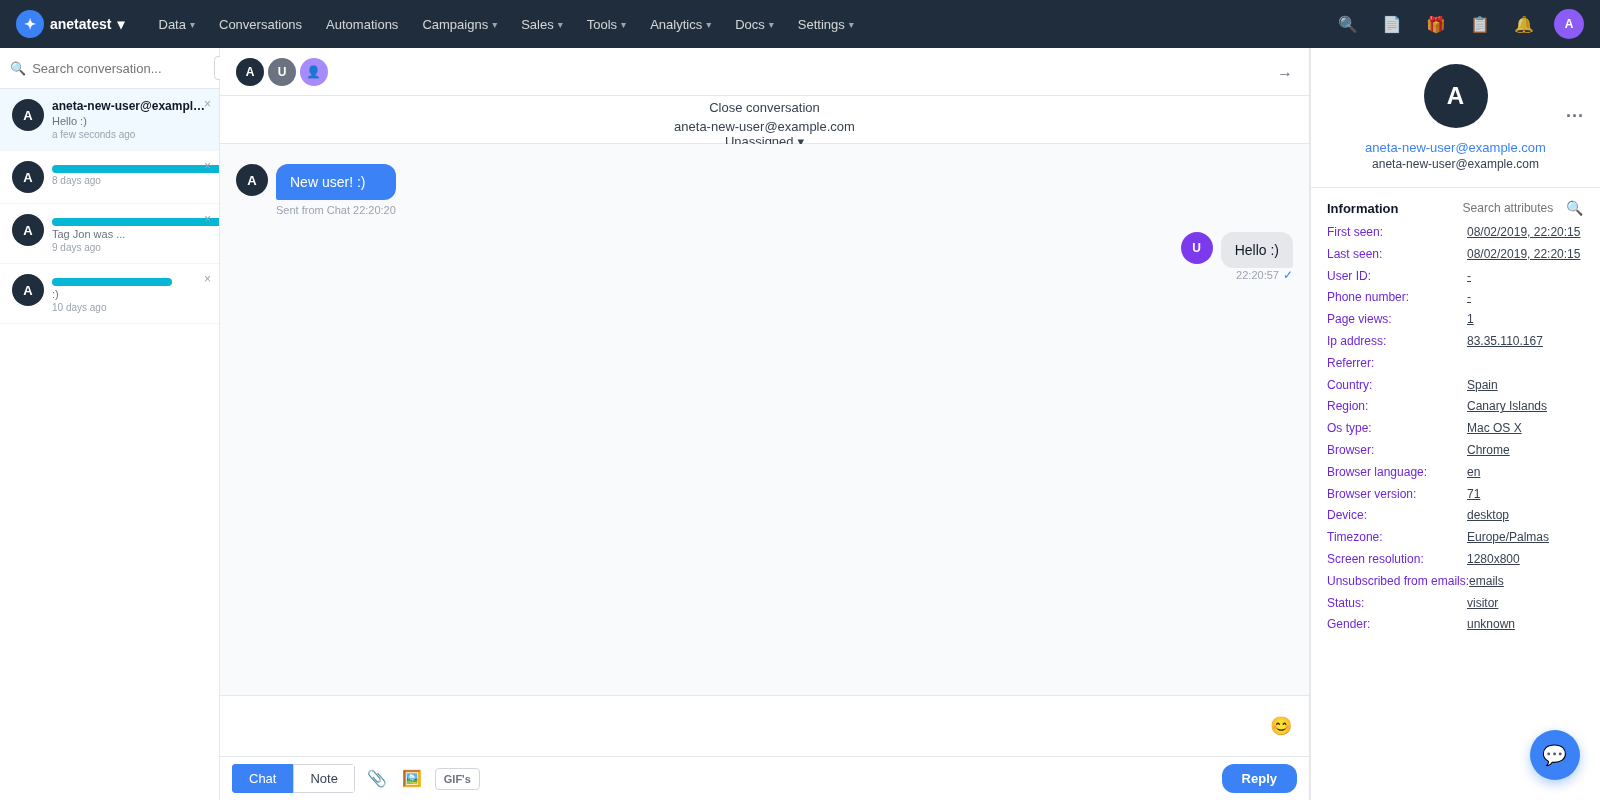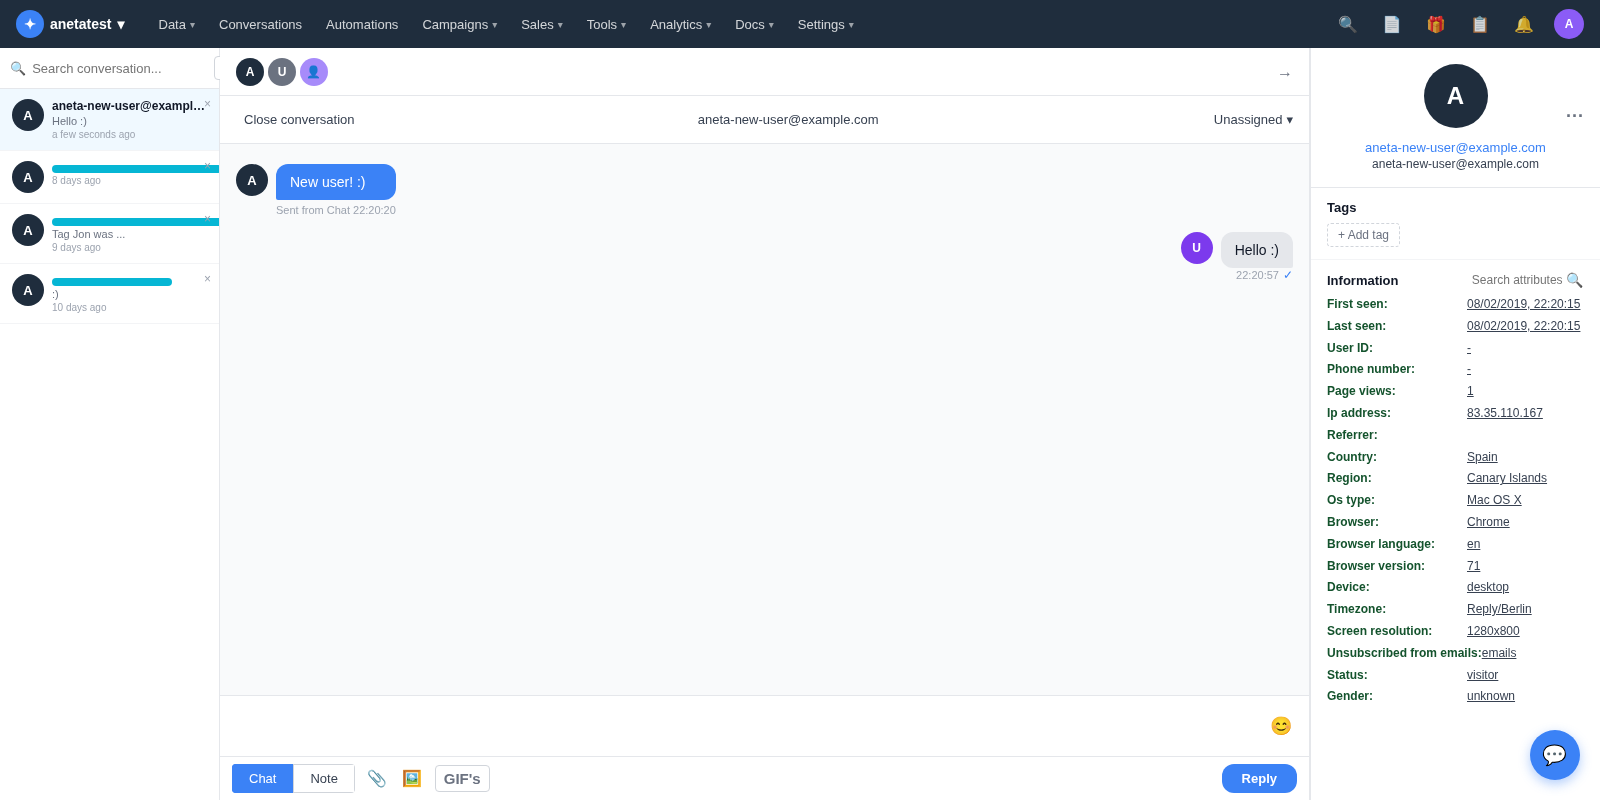--- a/index.html
+++ b/index.html
@@ -171,20 +171,21 @@
     .chat-header-spacer { flex: 1; }
     .chat-header-arrow { color: #6b7280; cursor: pointer; font-size: 16px; }
 
     .chat-toolbar {
       height: 48px;
       border-bottom: 1px solid #e5e7eb;
       display: flex;
       align-items: center;
       padding: 0 16px;
       justify-content: space-between;
+      flex-direction: column;
     }
     .btn-close-conv {
       color: #374151;
       font-size: 13px;
       cursor: pointer;
       background: none;
       border: none;
       padding: 4px 8px;
     }
     .conv-email-label {
@@ -321,21 +322,21 @@
       border: none;
       border-radius: 12px;
       font-size: 13px;
       font-weight: 600;
       cursor: pointer;
     }
     .gif-btn {
       padding: 4px 8px;
       border: 1px solid #d1d5db;
       border-radius: 4px;
-      font-size: 15px;
+      font-size: 11px;
       font-weight: 600;
       color: #6b7280;
       cursor: pointer;
       background: #fff;
     }
 
     
     .right-panel {
       width: 290px;
       background: #fff;
@@ -402,29 +403,28 @@
       font-size: 13px;
       font-weight: 600;
       color: #111827;
     }
     .info-search-icon { color: #9ca3af; cursor: pointer; font-size: 14px; }
     .info-search-input {
       border: none; outline: none;
       font-size: 12px; color: #701a75;
       background: transparent;
       width: 100px;
-      text-align: right;
     }
     .info-row {
       display: flex;
       font-size: 12px;
       margin-bottom: 5px;
       line-height: 1.4;
     }
-    .info-label { color: #14532d; font-weight: 700; min-width: 140px; flex-shrink: 0; }
+    .info-label { color: #6d28d9; font-weight: 400; min-width: 140px; flex-shrink: 0; }
     .info-value { color: #6b7280; }
     .info-value.colored { color: #374151; text-decoration: underline; }
 
     .float-btn {
       position: fixed;
       bottom: 20px;
       right: 20px;
       width: 50px; height: 50px;
       border-radius: 50%;
       background: #3b82f6;
@@ -609,24 +609,20 @@
   </section>
 
   <aside class="right-panel" style="position:relative;">
     <span class="right-more-btn">···</span>
     <div class="right-panel-header">
       <div class="right-avatar">A</div>
       <a class="right-email-link" href="#">aneta-new-user@example.com</a>
       <div class="right-email-plain">aneta-new-user@example.com</div>
     </div>
 
-    <div class="panel-section">
-      <div class="panel-section-title">Tags</div>
-      <button class="add-tag-btn">+ Add tag</button>
-    </div>
 
     <div class="info-section">
       <div class="info-header">
         <span class="info-title">Information</span>
         <div style="display:flex;align-items:center;gap:4px;">
           <input class="info-search-input" type="text" placeholder="Search attributes" style="">
           <span class="info-search-icon">🔍</span>
         </div>
       </div>
       <div id="info-rows">
@@ -681,21 +677,21 @@
           <div class="info-row">
             <span class="info-label">Browser version:</span>
             <span class="info-value colored">71</span>
           </div>
           <div class="info-row">
             <span class="info-label">Device:</span>
             <span class="info-value colored">desktop</span>
           </div>
           <div class="info-row">
             <span class="info-label">Timezone:</span>
-            <span class="info-value colored">Reply/Berlin</span>
+            <span class="info-value colored">Europe/Palmas</span>
           </div>
           <div class="info-row">
             <span class="info-label">Screen resolution:</span>
             <span class="info-value colored">1280x800</span>
           </div>
           <div class="info-row">
             <span class="info-label">Unsubscribed from emails:</span>
             <span class="info-value colored">emails</span>
           </div>
           <div class="info-row">

